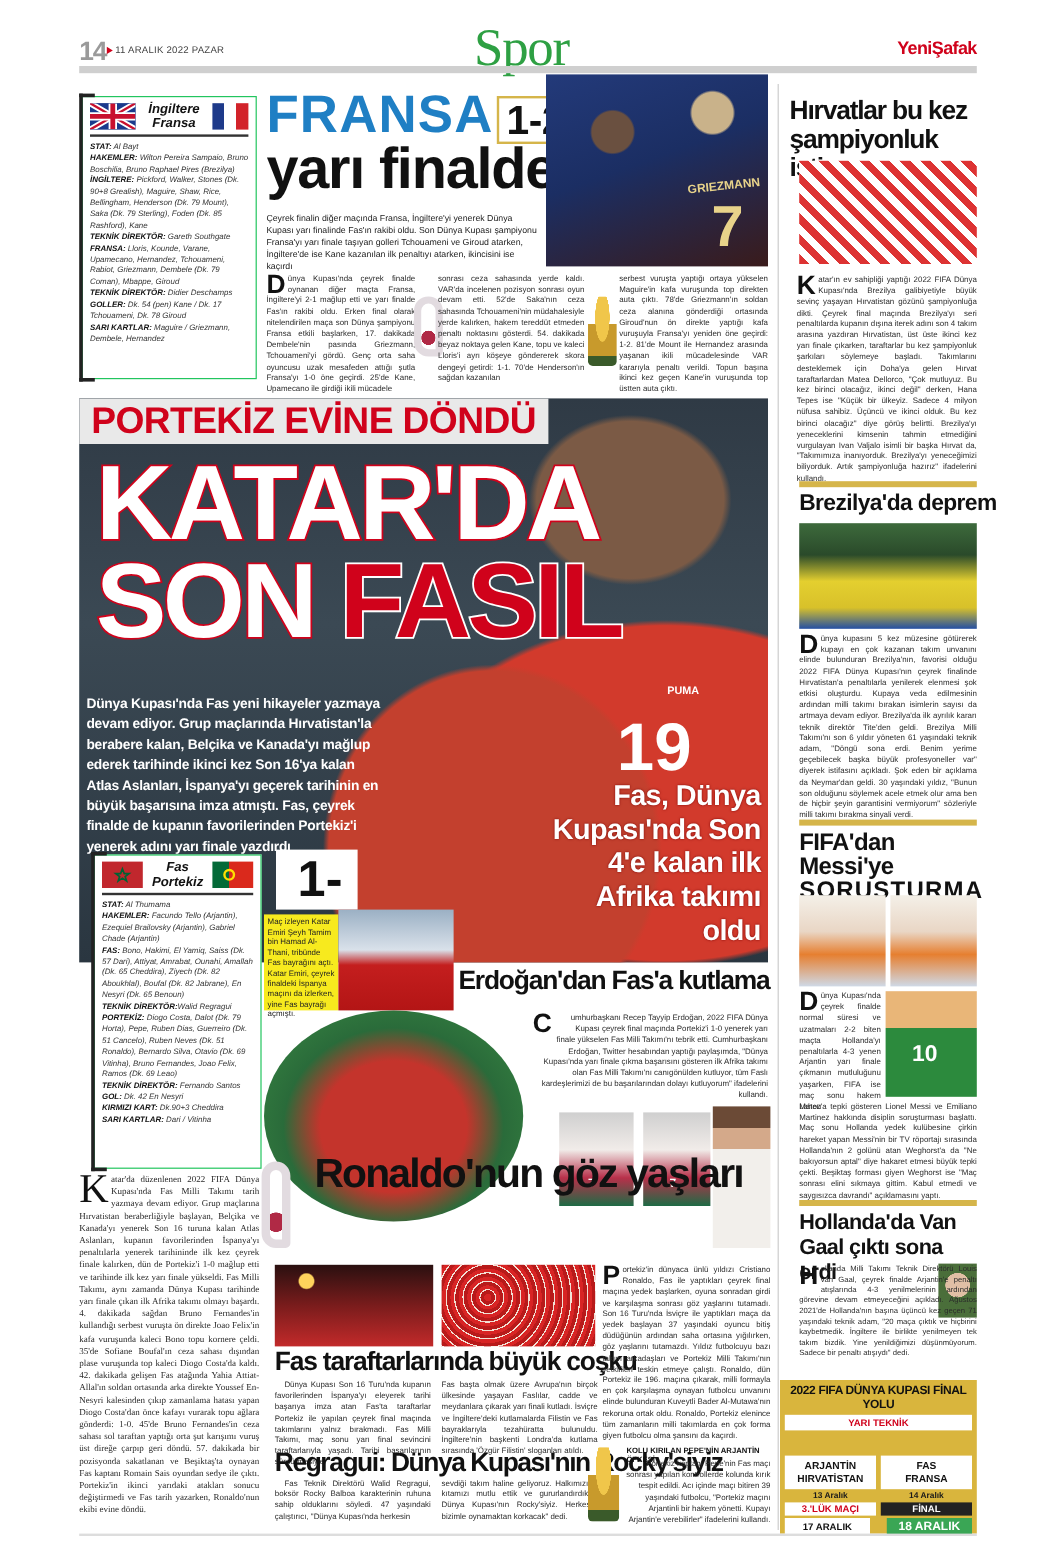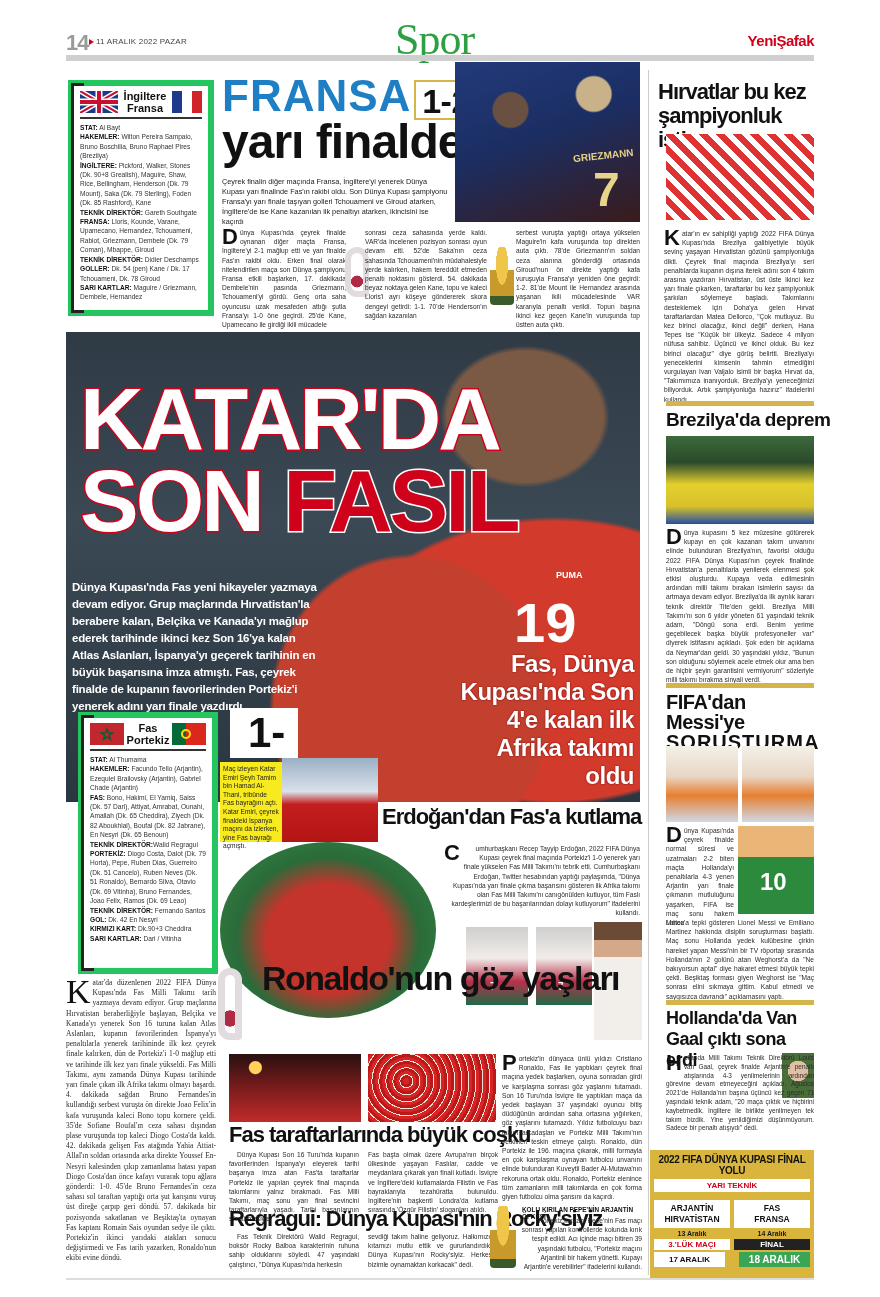--- a/index.html
+++ b/index.html
@@ -18,21 +18,21 @@
 
   
   .body-text { font-size: 6.6px; line-height: 9.2px; color: #2b2b2b; text-align: justify; }
   .serif-text { font-family: "Liberation Serif", serif; font-size: 8px; line-height: 10.6px; color: #2b2b2b; text-align: justify; }
   .dropcap { float: left; font-size: 22px; line-height: 18px; font-weight: bold; margin-right: 2px; color: #111; }
   .serif-text .dropcap { font-family: "Liberation Serif", serif; font-size: 34px; line-height: 28px; font-weight: normal; }
   .hl { font-weight: bold; color: #111; letter-spacing: -0.5px; line-height: 1; }
   .gold-rule { height: 5px; background: #d5b54a; }
 
   
-  .match-box { border: 6px solid #22c55e; background: #fff; padding: 4px 6px; }
+  .match-box { border: 1px solid #22c55e; background: #fff; padding: 4px 6px; font-style: italic; }
   .match-box::before { content: ""; position: absolute; left: -3px; top: -3px; width: 10px; bottom: -3px; border-left: 3px solid #222; border-top: 3px solid #222; border-bottom: 3px solid #222; }
   .flag-row { display: flex; align-items: center; justify-content: space-between; margin-bottom: 4px; border-bottom: 2px solid #333; padding-bottom: 3px; }
   .flag { width: 38px; height: 22px; position: relative; overflow: hidden; }
   .teams { text-align: center; font-weight: bold; font-size: 11px; line-height: 12px; color: #111; }
   .stats { font-size: 6.6px; line-height: 9.4px; color: #333; }
   .stats b { color: #111; }
 
   
   .photo { overflow: hidden; }
   .ph-fr { background: radial-gradient(circle at 30% 30%, #6a5040 0 10%, transparent 11%), radial-gradient(circle at 75% 20%, #c9b28a 0 9%, transparent 10%), linear-gradient(160deg, #233a7a 0%, #1b2e63 45%, #3a1b1b 100%); }
@@ -130,34 +130,34 @@
 <div class="abs body-text" style="left:666px; top:528px; width:148px;"><span class="dropcap">D</span><span>ünya kupasını 5 kez müzesine götürerek kupayı en çok kazanan takım unvanını elinde bulunduran Brezilya'nın, favorisi olduğu 2022 FIFA Dünya Kupası'nın çeyrek finalinde Hırvatistan'a penaltılarla yenilerek elenmesi şok etkisi oluşturdu. Kupaya veda edilmesinin ardından milli takımı bırakan isimlerin sayısı da artmaya devam ediyor. Brezilya'da ilk ayrılık kararı teknik direktör Tite'den geldi. Brezilya Milli Takımı'nı son 6 yıldır yöneten 61 yaşındaki teknik adam, "Döngü sona erdi. Benim yerime geçebilecek başka büyük profesyoneller var" diyerek istifasını açıkladı. Şok eden bir açıklama da Neymar'dan geldi. 30 yaşındaki yıldız, "Bunun son olduğunu söylemek acele etmek olur ama ben de hiçbir şeyin garantisini vermiyorum" sözleriyle milli takımı bırakma sinyali verdi.</span></div>
 
 <div class="abs gold-rule" style="left:666px; top:683px; width:148px;"></div>
 <div class="abs hl" style="left:666px; top:692px; width:150px;">
   <div style="font-size:20px;">FIFA'dan Messi'ye</div>
   <div style="font-size:20px; letter-spacing:1px;">SORUŞTURMA</div>
 </div>
 <div class="abs photo ph-msg" style="left:666px; top:746px; width:72px; height:76px;"></div>
 <div class="abs photo ph-msg" style="left:742px; top:746px; width:72px; height:76px;"></div>
 <div class="abs photo" style="left:738px; top:826px; width:76px; height:88px; background:linear-gradient(180deg,#e9b678 0 35%,#2c8a3d 35% 100%);">
-  <div class="abs" style="left:22px; top:42px; color:#fff; font-weight:bold; font-size:24px;">10</div>
+  <div class="abs" style="left:22px; top:42px; color:#fff; font-weight:bold; font-size:19px;">10</div>
 </div>
 <div class="abs body-text" style="left:666px; top:826px; width:68px;"><span class="dropcap">D</span><span>ünya Kupası'nda çeyrek finalde normal süresi ve uzatmaları 2-2 biten maçta Hollanda'yı penaltılarla 4-3 yenen Arjantin yarı finale çıkmanın mutluluğunu yaşarken, FIFA ise maç sonu hakem Mateu</span></div>
 <div class="abs body-text" style="left:666px; top:918px; width:148px;">Lahoz'a tepki gösteren Lionel Messi ve Emiliano Martinez hakkında disiplin soruşturması başlattı. Maç sonu Hollanda yedek kulübesine çirkin hareket yapan Messi'nin bir TV röportajı sırasında Hollanda'nın 2 golünü atan Weghorst'a da "Ne bakıyorsun aptal" diye hakaret etmesi büyük tepki çekti. Beşiktaş forması giyen Weghorst ise "Maç sonrası elini sıkmaya gittim. Kabul etmedi ve saygısızca davrandı" açıklamasını yaptı.</div>
 
 <div class="abs gold-rule" style="left:666px; top:1000px; width:148px;"></div>
 <div class="abs hl" style="left:666px; top:1008px; width:150px; font-size:18px; line-height:21px;">Hollanda'da Van Gaal çıktı sona erdi</div>
 <div class="abs photo ph-vg" style="left:782px; top:1053px; width:32px; height:45px;"></div>
 <div class="abs body-text" style="left:666px; top:1054px; width:148px; font-size:6.4px; line-height:8.8px;"><span class="dropcap">H</span><span>ollanda Milli Takımı Teknik Direktörü Louis van Gaal, çeyrek finalde Arjantin'e penaltı atışlarında 4-3 yenilmelerinin ardından görevine devam etmeyeceğini açıkladı. Ağustos 2021'de Hollanda'nın başına üçüncü kez geçen 71 yaşındaki teknik adam, "20 maça çıktık ve hiçbirini kaybetmedik. İngiltere ile birlikte yenilmeyen tek takım bizdik. Yine yenildiğimizi düşünmüyorum. Sadece bir penaltı atışıydı" dedi.</span></div>
 
 <div class="abs road">
   <div class="road-title">2022 FIFA DÜNYA KUPASI FİNAL YOLU</div>
   <div class="road-box" style="margin-top:3px; color:#d0021b; font-size:8px; padding:2px 0;">YARI TEKNİK</div>
-  <div style="display:flex; gap:4px; margin-top:8px;">
+  <div style="display:flex; gap:4px; margin-top:21px;">
     <div class="road-box" style="flex:1; font-size:8.5px; line-height:11px; padding:3px 0;">
       <div>ARJANTİN</div>
       <div>HIRVATİSTAN</div>
     </div>
     <div class="road-box" style="flex:1; font-size:8.5px; line-height:11px; padding:3px 0;">
       <div>FAS</div>
       <div>FRANSA</div>
     </div>
   </div>
   <div style="display:flex; gap:4px; margin-top:2px; font-size:7px; font-weight:bold; text-align:center;">
@@ -168,20 +168,21 @@
     <div class="road-box" style="flex:1; color:#d0021b; font-size:8px; padding:1px 0;">3.'LÜK MAÇI</div>
     <div class="road-box" style="flex:1; background:#222; color:#fff; font-size:8px; padding:1px 0;">FİNAL</div>
   </div>
   <div style="display:flex; gap:14px; margin-top:2px;">
     <div class="road-box" style="flex:1; font-size:8px; padding:3px 0;">17 ARALIK</div>
     <div class="road-box" style="flex:1; background:#3aa655; color:#fff; font-size:10px; padding:2px 0;">18 ARALIK</div>
   </div>
 </div>
 
 <div class="abs hero">
+  <div class="abs hero-kicker" style="left:0; top:0;">PORTEKİZ EVİNE DÖNDÜ</div>
   <div class="abs hero-line2" style="left:14px; top:126px;"><span>SON </span><span class="hero-fas">FASIL</span></div>
   <div class="abs hero-line1" style="left:14px; top:44px;">KATAR'DA</div>
   <div class="abs hero-desc" style="left:6px; top:200px; width:250px;">Dünya Kupası'nda Fas yeni hikayeler yazmaya devam ediyor. Grup maçlarında Hırvatistan'la berabere kalan, Belçika ve Kanada'yı mağlup ederek tarihinde ikinci kez Son 16'ya kalan Atlas Aslanları, İspanya'yı geçerek tarihinin en büyük başarısına imza atmıştı. Fas, çeyrek finalde de kupanın favorilerinden Portekiz'i yenerek adını yarı finale yazdırdı</div>
   <div class="abs" style="left:478px; top:238px; color:#fff; font-weight:bold; font-size:9px;padding-left:12px;">PUMA</div>
   <div class="abs" style="left:448px; top:258px; color:#fff; font-weight:bold; font-size:56px;">19</div>
   <div class="abs hero-side" style="right:6px; top:318px; width:180px;">Fas, Dünya Kupası'nda Son 4'e kalan ilk Afrika takımı oldu</div>
 </div>
 <div class="abs score-tile" style="left:230px; top:708px; width:68px; height:50px; font-size:42px; line-height:50px;">1-0</div>
 
 <div class="abs match-box" style="left:78px; top:712px; width:140px; height:262px;">

